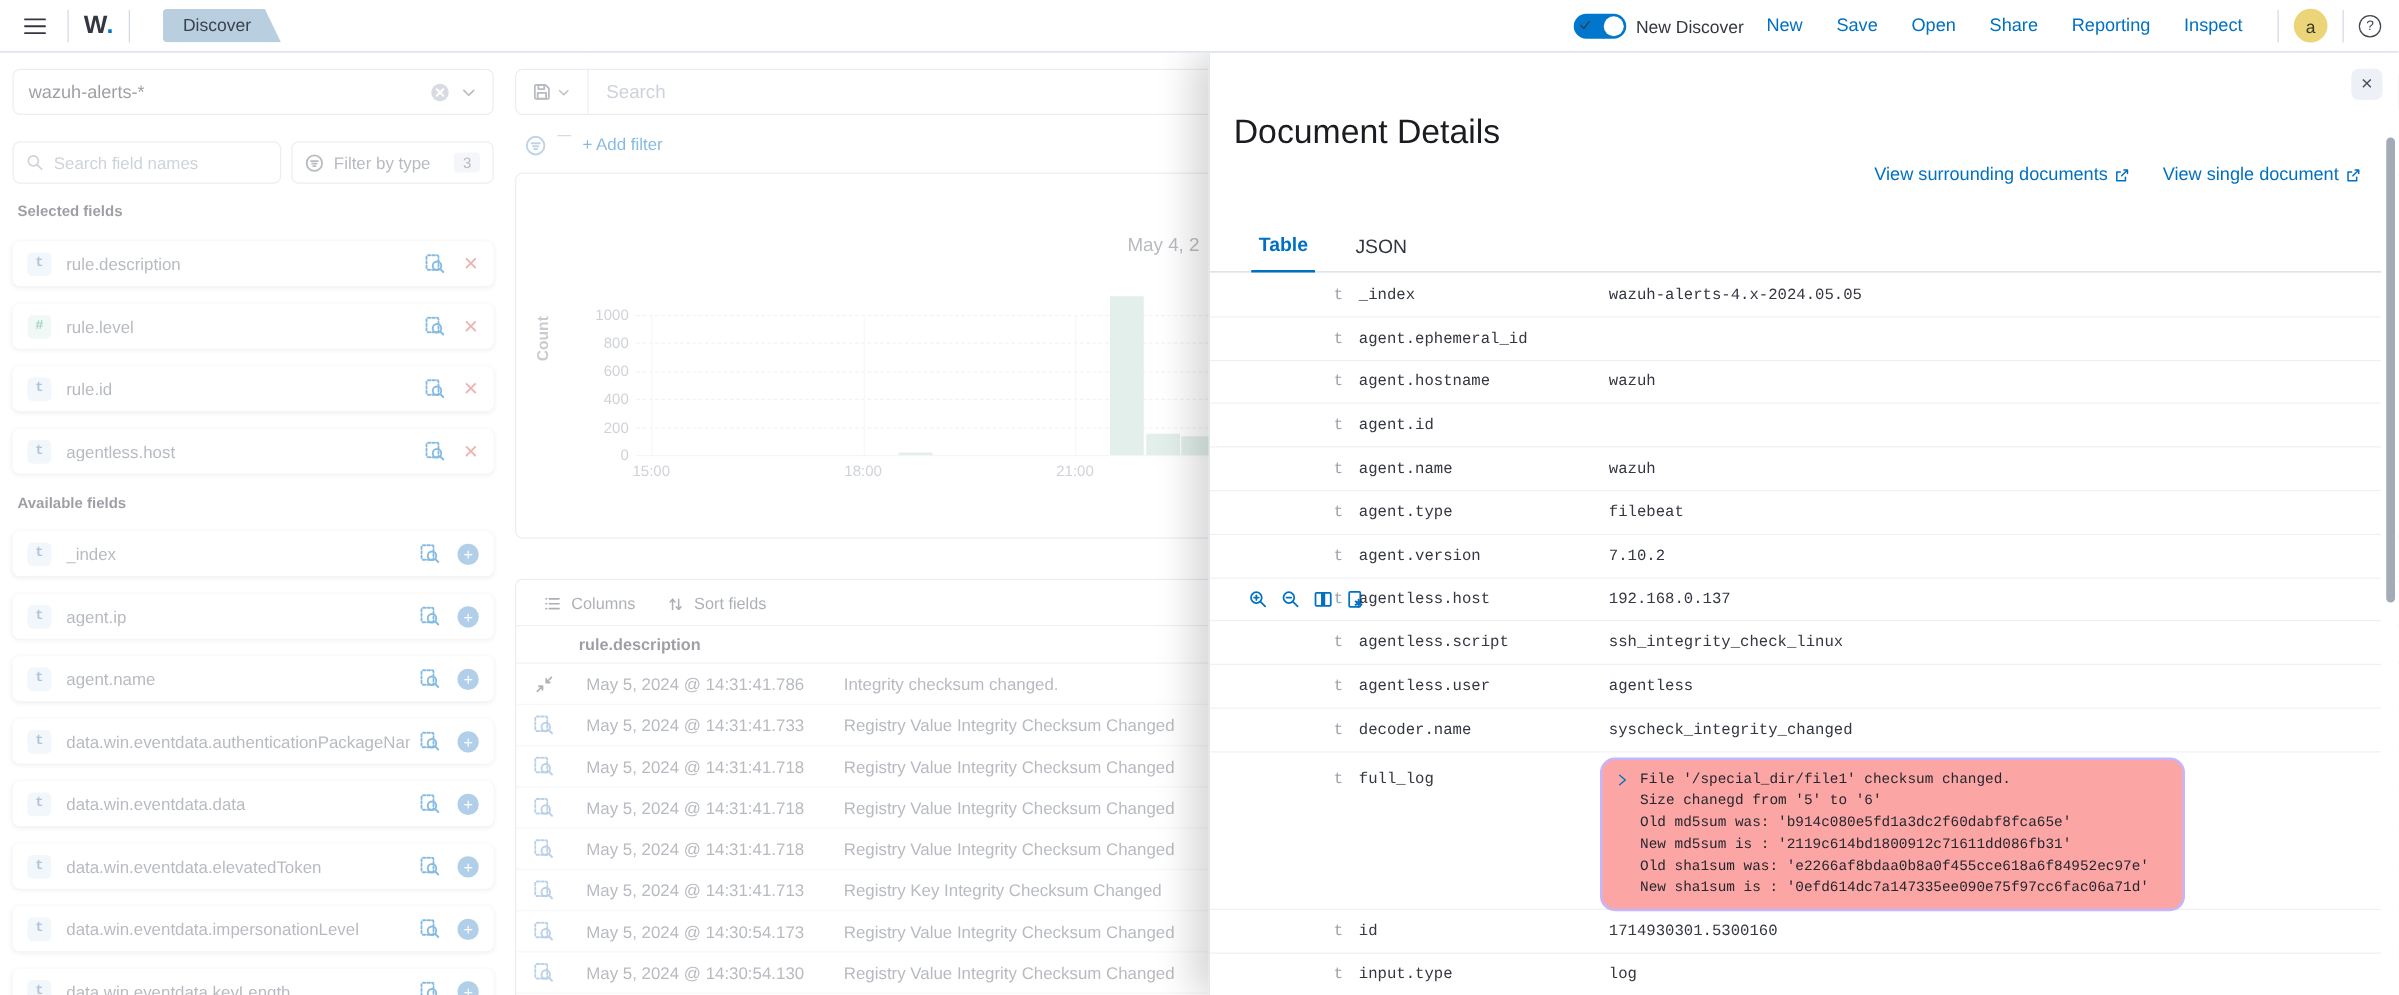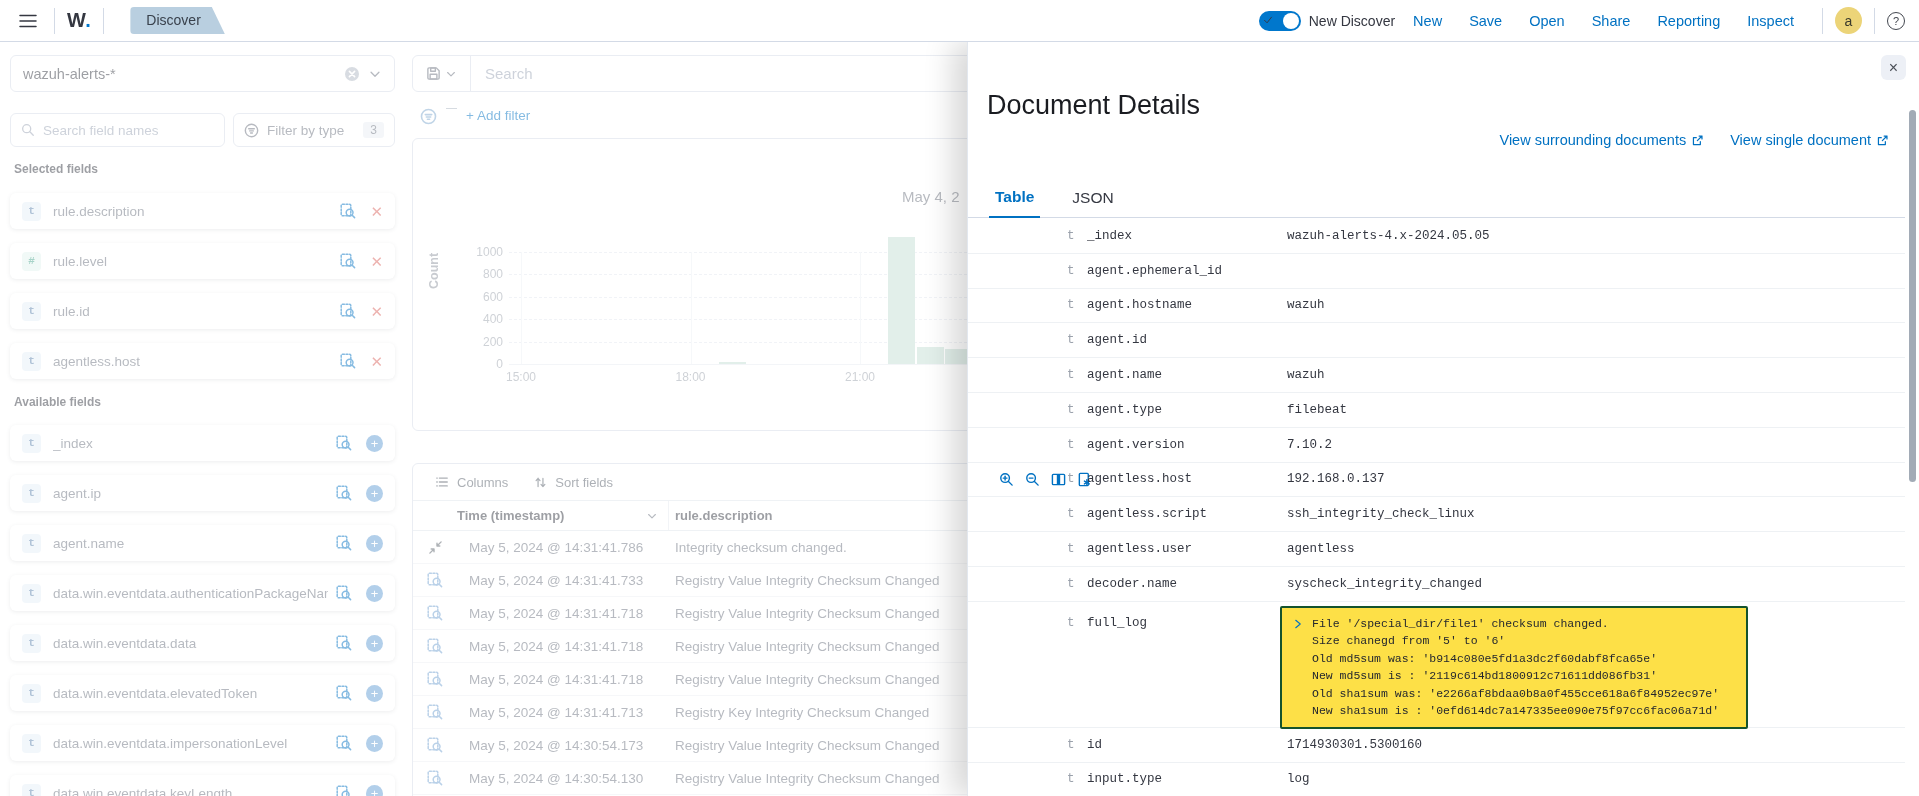--- a/index.html
+++ b/index.html
@@ -86,21 +86,21 @@
   .ytick{position:absolute;width:62px;text-align:right;font-size:12px;color:#9aa1ab}
   .hgrid{position:absolute;left:96px;right:8px;border-top:1.5px dashed #e2e7ee;height:0}
   .vgrid{position:absolute;top:113px;width:1px;background:#edf0f5}
   .xtick{position:absolute;top:231px;width:60px;margin-left:-30px;text-align:center;font-size:12px;color:#9aa1ab}
   .bar{position:absolute;background:#c2ddd4}
   .axisline{position:absolute;left:96px;right:8px;height:1px;background:#e7ebf1}
 
   .table-panel{position:absolute;left:6px;top:421px;right:-2px;bottom:-2px;border:1px solid var(--border);
                border-radius:6px 6px 0 0;background:#fff}
   .tp-toolbar{height:36px;display:flex;align-items:center;gap:26px;padding-left:22px;color:#535b66;font-size:13px}
-  .tp-tool{display:flex;align-items:center;gap:8px;cursor:pointer}
+  .tp-tool{display:flex;align-items:flex-end;gap:8px;cursor:pointer}
   .thead{height:31px;border-top:1px solid #dde3ea;border-bottom:1px solid #dde3ea;display:flex;align-items:center;
          font-size:13px;font-weight:bold;color:var(--text)}
   .col-icon{width:44px;flex:none}
   .col-time{width:212px;flex:none;display:flex;align-items:center;border-right:1px solid #e4e9ef;height:100%;cursor:pointer}
   .col-time .chev{margin-left:auto;margin-right:10px;color:var(--subtext)}
   .col-desc{flex:1;display:flex;align-items:center;height:100%;padding-left:6px;position:relative;cursor:pointer}
   .col-desc .chev{position:absolute;left:532px;color:var(--subtext)}
   .trow{height:33px;border-bottom:1px solid var(--rowline);display:flex;align-items:center;font-size:13.5px;color:var(--subtext)}
   .trow .ric{width:44px;flex:none;display:flex;justify-content:center;cursor:pointer}
   .trow .ric.blue{color:#6f9fd0}
@@ -110,36 +110,36 @@
 
   
   .flyout{position:absolute;left:967px;top:0;right:0;bottom:0;background:#fff;z-index:20;
           box-shadow:-14px 0 28px rgba(0,0,0,.16);border-left:1px solid #e2e7ee}
   .fly-close{position:absolute;top:13px;right:13px;width:25px;height:25px;border-radius:6px;background:#edf0f6;
              color:#4a4f57;font-size:16px;display:flex;align-items:center;justify-content:center;cursor:pointer}
   .fly-title{position:absolute;left:19px;top:26px;font-size:27px;font-weight:500;color:#1a1c21}
   .fly-links{position:absolute;top:90px;right:30px;display:flex;gap:26px;align-items:center}
   .fly-link{display:flex;align-items:center;gap:5px;color:var(--blue);font-size:14.5px;cursor:pointer;text-decoration:none}
   .fly-tabs{position:absolute;left:0;right:14px;top:136px;height:40px;border-bottom:1px solid var(--border);
-            display:flex;gap:26px;padding-left:21px}
+            display:flex;gap:26px;padding-left:33px}
   .ftab{padding:0 6px;font-size:15.5px;display:flex;align-items:center;cursor:pointer;color:var(--text)}
   .ftab.active{color:var(--blue);font-weight:bold;border-bottom:2px solid var(--blue);margin-bottom:-1px}
   .docrows{position:absolute;left:0;right:14px;top:177px;bottom:0;overflow:hidden}
   .drow{display:flex;border-bottom:1px solid #eef1f4;min-height:34.8px;align-items:center;
         font-family:"Liberation Mono",monospace;font-size:12.5px}
   .dactions{width:85px;flex:none;padding-left:31px;display:flex;gap:11px;align-items:center;visibility:hidden}
   .drow.hovered .dactions{visibility:visible}
   .dact{color:var(--blue);cursor:pointer}
   .dtoken{width:34px;flex:none;color:#9aa1ab;text-align:left;padding-left:14px}
   .dname{width:200px;flex:none;color:var(--text)}
   .dvalue{flex:1;color:var(--text)}
   .drow.tall{align-items:flex-start;height:126px}
   .drow.tall .dactions,.drow.tall .dtoken,.drow.tall .dname{padding-top:14px}
-  .logbox{position:relative;margin:4px 0 4px -7px;width:468px;border:2px solid #14532d;border-radius:2px;
-          padding:7px 14px 7px 30px;background:#fde047}
+  .logbox{position:relative;margin:4px 0 4px -7px;width:468px;border:2px solid #c4b5fd;border-radius:12px;
+          padding:7px 14px 7px 30px;background:#fca5a5}
   .logline{line-height:17.5px;font-size:11.5px;color:#24272e;white-space:nowrap}
   .log-chev{position:absolute;left:10px;top:10px;color:var(--blue);cursor:pointer}
   .fly-scroll{position:absolute;right:2px;top:0;bottom:0;width:9px}
   .fly-thumb{position:absolute;left:1px;width:7px;top:68px;height:372px;border-radius:4px;background:#a2abb6;cursor:pointer}
 </style>
 </head>
 <body>
 
 <div class="app">
 
@@ -477,26 +477,20 @@
           <span class="tp-tool">
             <svg class="ic" width="13" height="13" viewBox="0 0 16 16">
                 <path d="M5 13 V3 M5 3 L2.6 5.6 M5 3 L7.4 5.6"></path>
                 <path d="M11 3 V13 M11 13 L8.6 10.4 M11 13 L13.4 10.4"></path>
               </svg>
             <span>Sort fields</span>
           </span>
         </div>
         <div class="thead">
           <span class="col-icon"></span>
-          <span class="col-time">
-            <span>Time (timestamp)</span>
-            <svg class="ic chev" width="12" height="12" viewBox="0 0 16 16">
-                <path d="M3.5 6 L8 10.5 L12.5 6"></path>
-              </svg>
-          </span>
           <span class="col-desc">
             <span>rule.description</span>
             <svg class="ic chev" width="12" height="12" viewBox="0 0 16 16">
                 <path d="M3.5 6 L8 10.5 L12.5 6"></path>
               </svg>
           </span>
         </div>
         <div id="trows">
             <div class="trow">
     <span class="ric dark">

